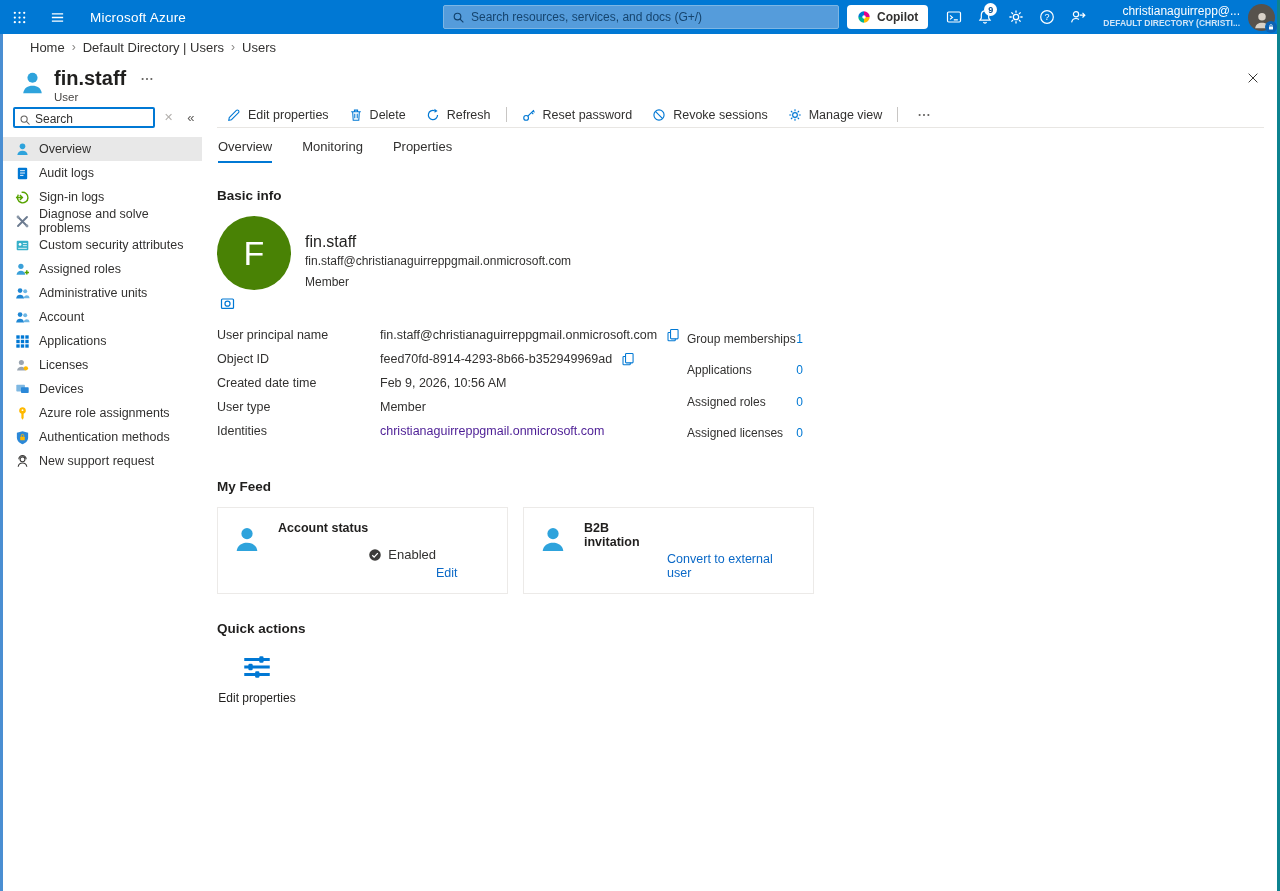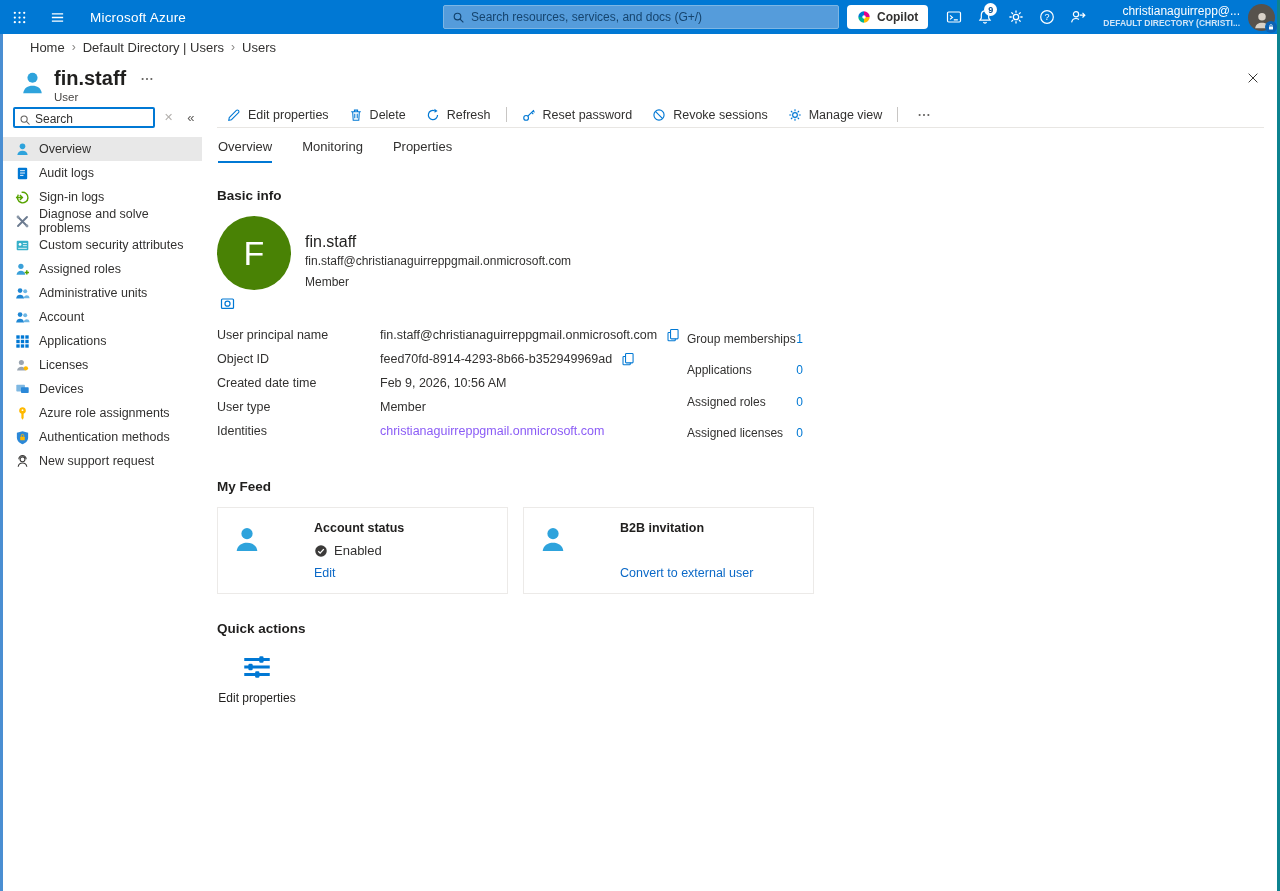--- a/index.html
+++ b/index.html
@@ -91,31 +91,31 @@
   .profile-name { font-size:16px; color:#201f1e; }
   .profile-email { font-size:12px; margin-top:3px; }
   .profile-member { font-size:12px; margin-top:7px; }
 
   .info-row { display:flex; margin-top:9px; }
   .fields { width:470px; }
   .field { display:flex; align-items:center; height:24px; font-size:12.5px; }
   .field-label { width:163px; flex:0 0 163px; }
   .field-value { display:flex; align-items:center; gap:9px; }
   .copy-btn { color:#0078d4; cursor:pointer; display:inline-flex; }
-  a.val-link, .val-link { color:#8b5cf6; text-decoration:none; cursor:pointer; }
+  a.val-link, .val-link { color:#4c1d95; text-decoration:none; cursor:pointer; }
 
   .stats { width:116px; margin-left:0; }
   .stat { display:flex; justify-content:space-between; align-items:center; height:31.5px; font-size:12px; }
   .stat-value { color:#0078d4; cursor:pointer; }
 
   .t-feed { margin-top:30px; }
   .cards { display:flex; gap:15px; margin-top:13px; }
   .card { width:291px; height:87px; border:1px solid #eceae8; background:#fff; padding:13px 14px; display:flex; gap:16px; }
   .card-icon { width:30px; height:34px; color:#2ea3dc; flex:0 0 auto; margin-top:2px;}
-  .card-body { display:flex; flex-direction:column; flex:1;margin-left:36px; }
+  .card-body { display:flex; flex-direction:row; flex:1; }
   .card-title { font-size:12.5px; font-weight:700; color:#201f1e; }
   .card-status { display:flex; align-items:center; gap:6px; margin-top:8px; font-size:13px; }
   .card-link { margin-top:auto; font-size:12.5px; color:#0b69c7; cursor:pointer; }
 
   .t-qa { margin-top:27px; }
   .qa { margin-top:16px; width:80px; text-align:center; cursor:pointer; }
   .qa-icon { color:#0078d4; }
   .qa-label { font-size:12px; margin-top:9px; color:#201f1e; }
 
   .c-cyan { color:#2ea3dc; }

